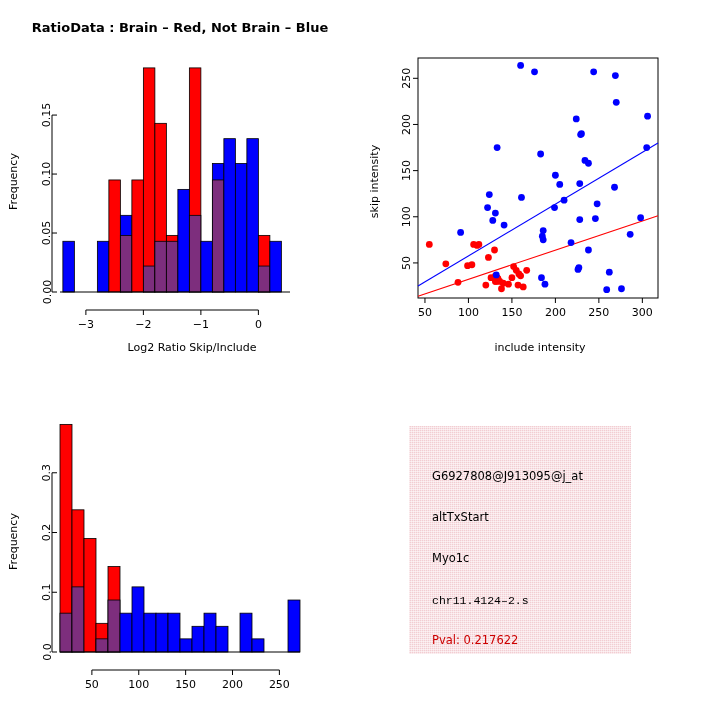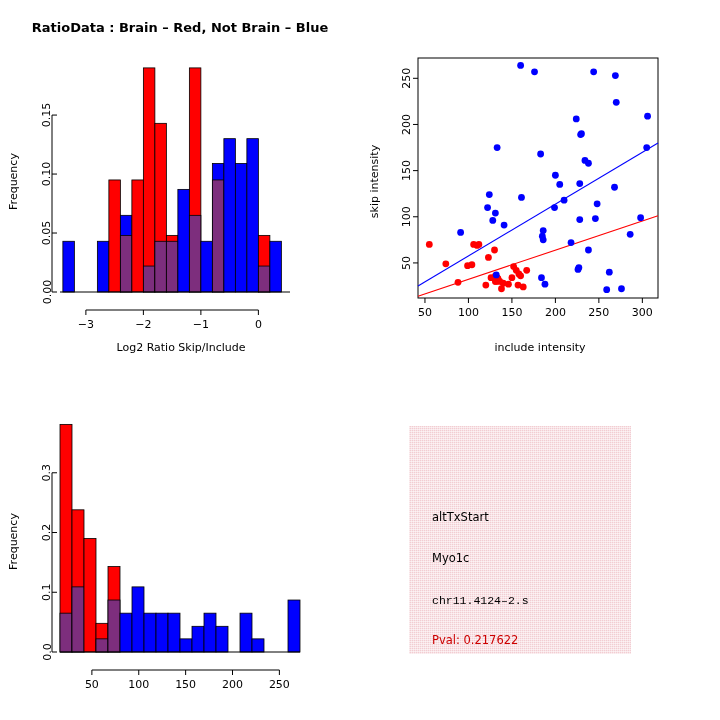--- a/index.html
+++ b/index.html
@@ -32,21 +32,21 @@
     font-family:"DejaVu Sans",sans-serif;white-space:nowrap;
   }
 </style>
 </head>
 <body>
 
 <div id="root">
 
   <div class="panel" style="left:0px;top:0px;width:360px;height:360px;">
     <div class="ptitle" style="top:20px;left:0;">RatioData : Brain – Red, Not Brain – Blue</div>
-    <div class="axlabel" style="top:341px;left:1px;width:360px;">Log2 Ratio Skip/Include</div>
+    <div class="axlabel" style="top:341px;left:12px;width:360px;">Log2 Ratio Skip/Include</div>
     <div class="axlabel ylab-rot" style="top:175px;left:-27px;width:80px;">Frequency</div>
     <svg id="svg-ratio" width="360" height="360">
         <rect x="62.875000000000014" y="241.2820512820513" width="11.500000000000014" height="50.7179487179487" fill="#0000FF" stroke="#000" stroke-width="0.8"></rect>
         <rect x="97.37500000000003" y="241.2820512820513" width="11.5" height="50.7179487179487" fill="#0000FF" stroke="#000" stroke-width="0.8"></rect>
         <rect x="108.875" y="179.94871794871796" width="11.500000000000014" height="112.05128205128204" fill="#FF0000" stroke="#000" stroke-width="0.8"></rect>
         <rect x="120.37500000000001" y="215.33333333333334" width="11.500000000000014" height="76.66666666666666" fill="#0000FF" stroke="#000" stroke-width="0.8"></rect>
         <rect x="120.37500000000001" y="235.3846153846154" width="11.500000000000014" height="56.61538461538461" fill="#7D2E7D" stroke="#000" stroke-width="0.8"></rect>
         <rect x="131.875" y="179.94871794871796" width="11.5" height="112.05128205128204" fill="#FF0000" stroke="#000" stroke-width="0.8"></rect>
         <rect x="143.375" y="67.89743589743591" width="11.5" height="224.1025641025641" fill="#FF0000" stroke="#000" stroke-width="0.8"></rect>
         <rect x="143.375" y="266.05128205128204" width="11.5" height="25.948717948717956" fill="#7D2E7D" stroke="#000" stroke-width="0.8"></rect>
@@ -237,20 +237,21 @@
         <text x="185.625" y="328" font-size="11" font-family="&quot;DejaVu Sans&quot;, sans-serif" fill="#000" text-anchor="middle">150</text>
         <path d="M 232.5 310 L 232.5 315" stroke="#000" stroke-width="1"></path>
         <text x="232.5" y="328" font-size="11" font-family="&quot;DejaVu Sans&quot;, sans-serif" fill="#000" text-anchor="middle">200</text>
         <path d="M 279.375 310 L 279.375 315" stroke="#000" stroke-width="1"></path>
         <text x="279.375" y="328" font-size="11" font-family="&quot;DejaVu Sans&quot;, sans-serif" fill="#000" text-anchor="middle">250</text>
       </svg>
   </div>
 
   <div class="panel" style="left:360px;top:360px;width:360px;height:360px;">
     <div class="infobox" style="left:49px;top:66px;width:222px;height:228px;">
+      <div class="infoline" style="left:23px;top:43px;">G6927808@J913095@j_at</div>
       <div class="infoline" style="left:23px;top:84px;">altTxStart</div>
       <div class="infoline" style="left:23px;top:125px;">Myo1c</div>
       <div class="infoline" style="left:23px;top:168px;font-family:Liberation Mono, monospace;">chr11.4124–2.s</div>
       <div class="infoline" style="left:23px;top:207px;color:#CC0000;">Pval: 0.217622</div>
     </div>
   </div>
 
 </div>
 
 </body></html>

